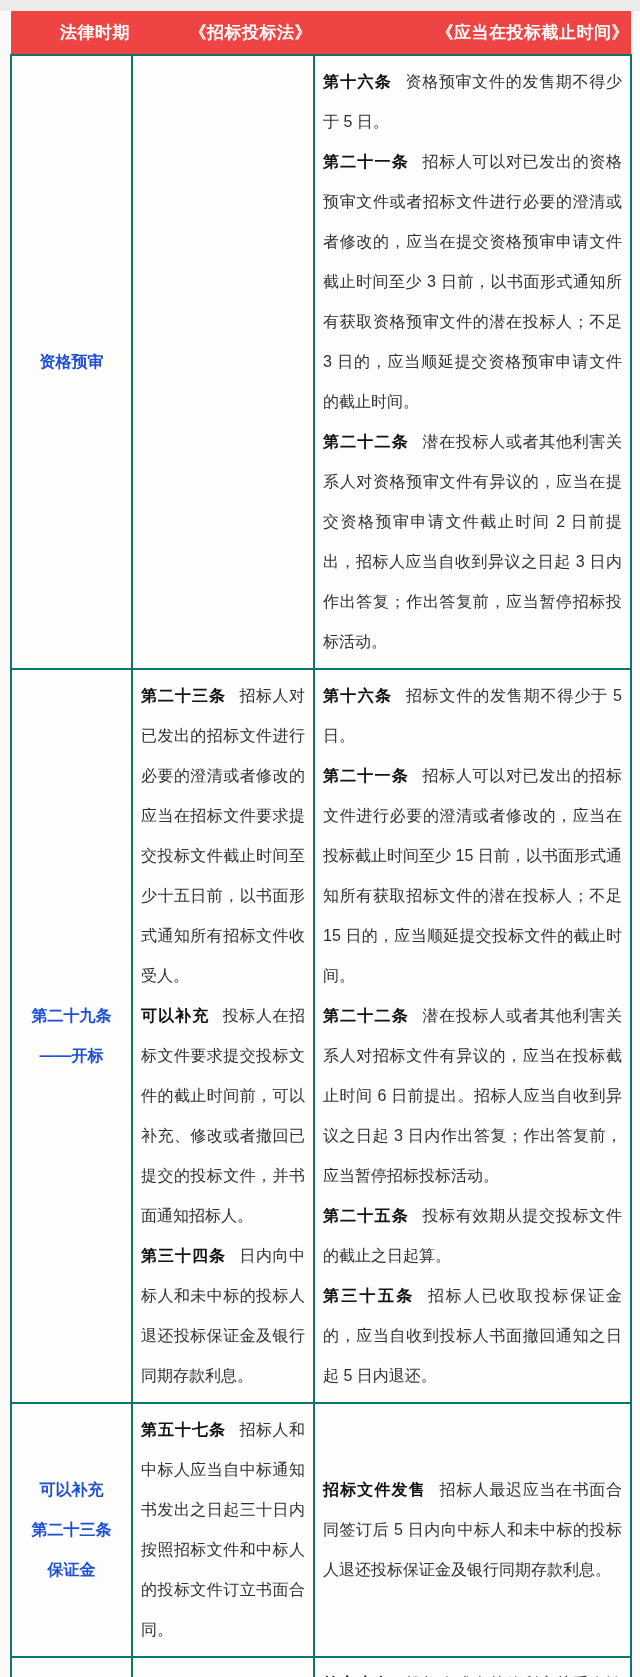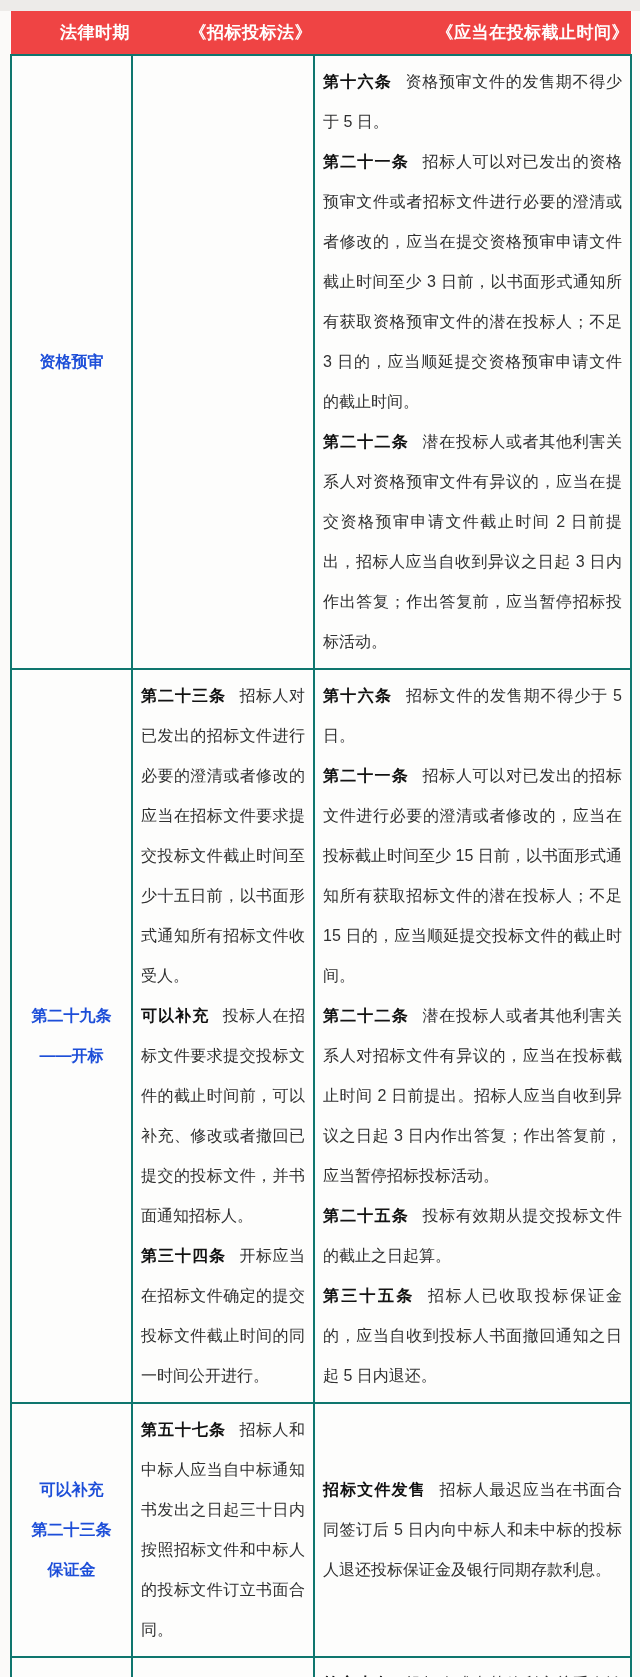--- a/index.html
+++ b/index.html
@@ -60,26 +60,26 @@
             </td>
           </tr>
           <tr>
             <td class="cell period-cell">
               <span class="pline">第二十九条</span>
               <span class="pline">——开标</span>
             </td>
             <td class="cell law-cell">
               <p class="para"><b class="article">第二十三条</b><span>招标人对已发出的招标文件进行必要的澄清或者修改的 应当在招标文件要求提交投标文件截止时间至少十五日前，以书面形式通知所有招标文件收受人。</span></p>
               <p class="para"><b class="article">可以补充</b><span>投标人在招标文件要求提交投标文件的截止时间前，可以补充、修改或者撤回已提交的投标文件，并书面通知招标人。</span></p>
-              <p class="para"><b class="article">第三十四条</b><span>开标应当在招标文件确定的提交投标文件截止时间的同一时间公开进行。</span></p>
+              <p class="para"><b class="article">第三十四条</b><span>日内向中标人和未中标的投标人退还投标保证金及银行同期存款利息。</span></p>
             </td>
             <td class="cell reg-cell">
               <p class="para"><b class="article">第十六条</b><span>招标文件的发售期不得少于 5 日。</span></p>
               <p class="para"><b class="article">第二十一条</b><span>招标人可以对已发出的招标文件进行必要的澄清或者修改的，应当在投标截止时间至少 15 日前，以书面形式通知所有获取招标文件的潜在投标人；不足 15 日的，应当顺延提交投标文件的截止时间。</span></p>
-              <p class="para"><b class="article">第二十二条</b><span>潜在投标人或者其他利害关系人对招标文件有异议的，应当在投标截止时间 2 日前提出。招标人应当自收到异议之日起 3 日内作出答复；作出答复前，应当暂停招标投标活动。</span></p>
+              <p class="para"><b class="article">第二十二条</b><span>潜在投标人或者其他利害关系人对招标文件有异议的，应当在投标截止时间 6 日前提出。招标人应当自收到异议之日起 3 日内作出答复；作出答复前，应当暂停招标投标活动。</span></p>
               <p class="para"><b class="article">第二十五条</b><span>投标有效期从提交投标文件的截止之日起算。</span></p>
               <p class="para"><b class="article">第三十五条</b><span>招标人已收取投标保证金的，应当自收到投标人书面撤回通知之日起 5 日内退还。</span></p>
             </td>
           </tr>
           <tr>
             <td class="cell period-cell">
               <span class="pline">可以补充</span>
               <span class="pline">第二十三条</span>
               <span class="pline">保证金</span>
             </td>

